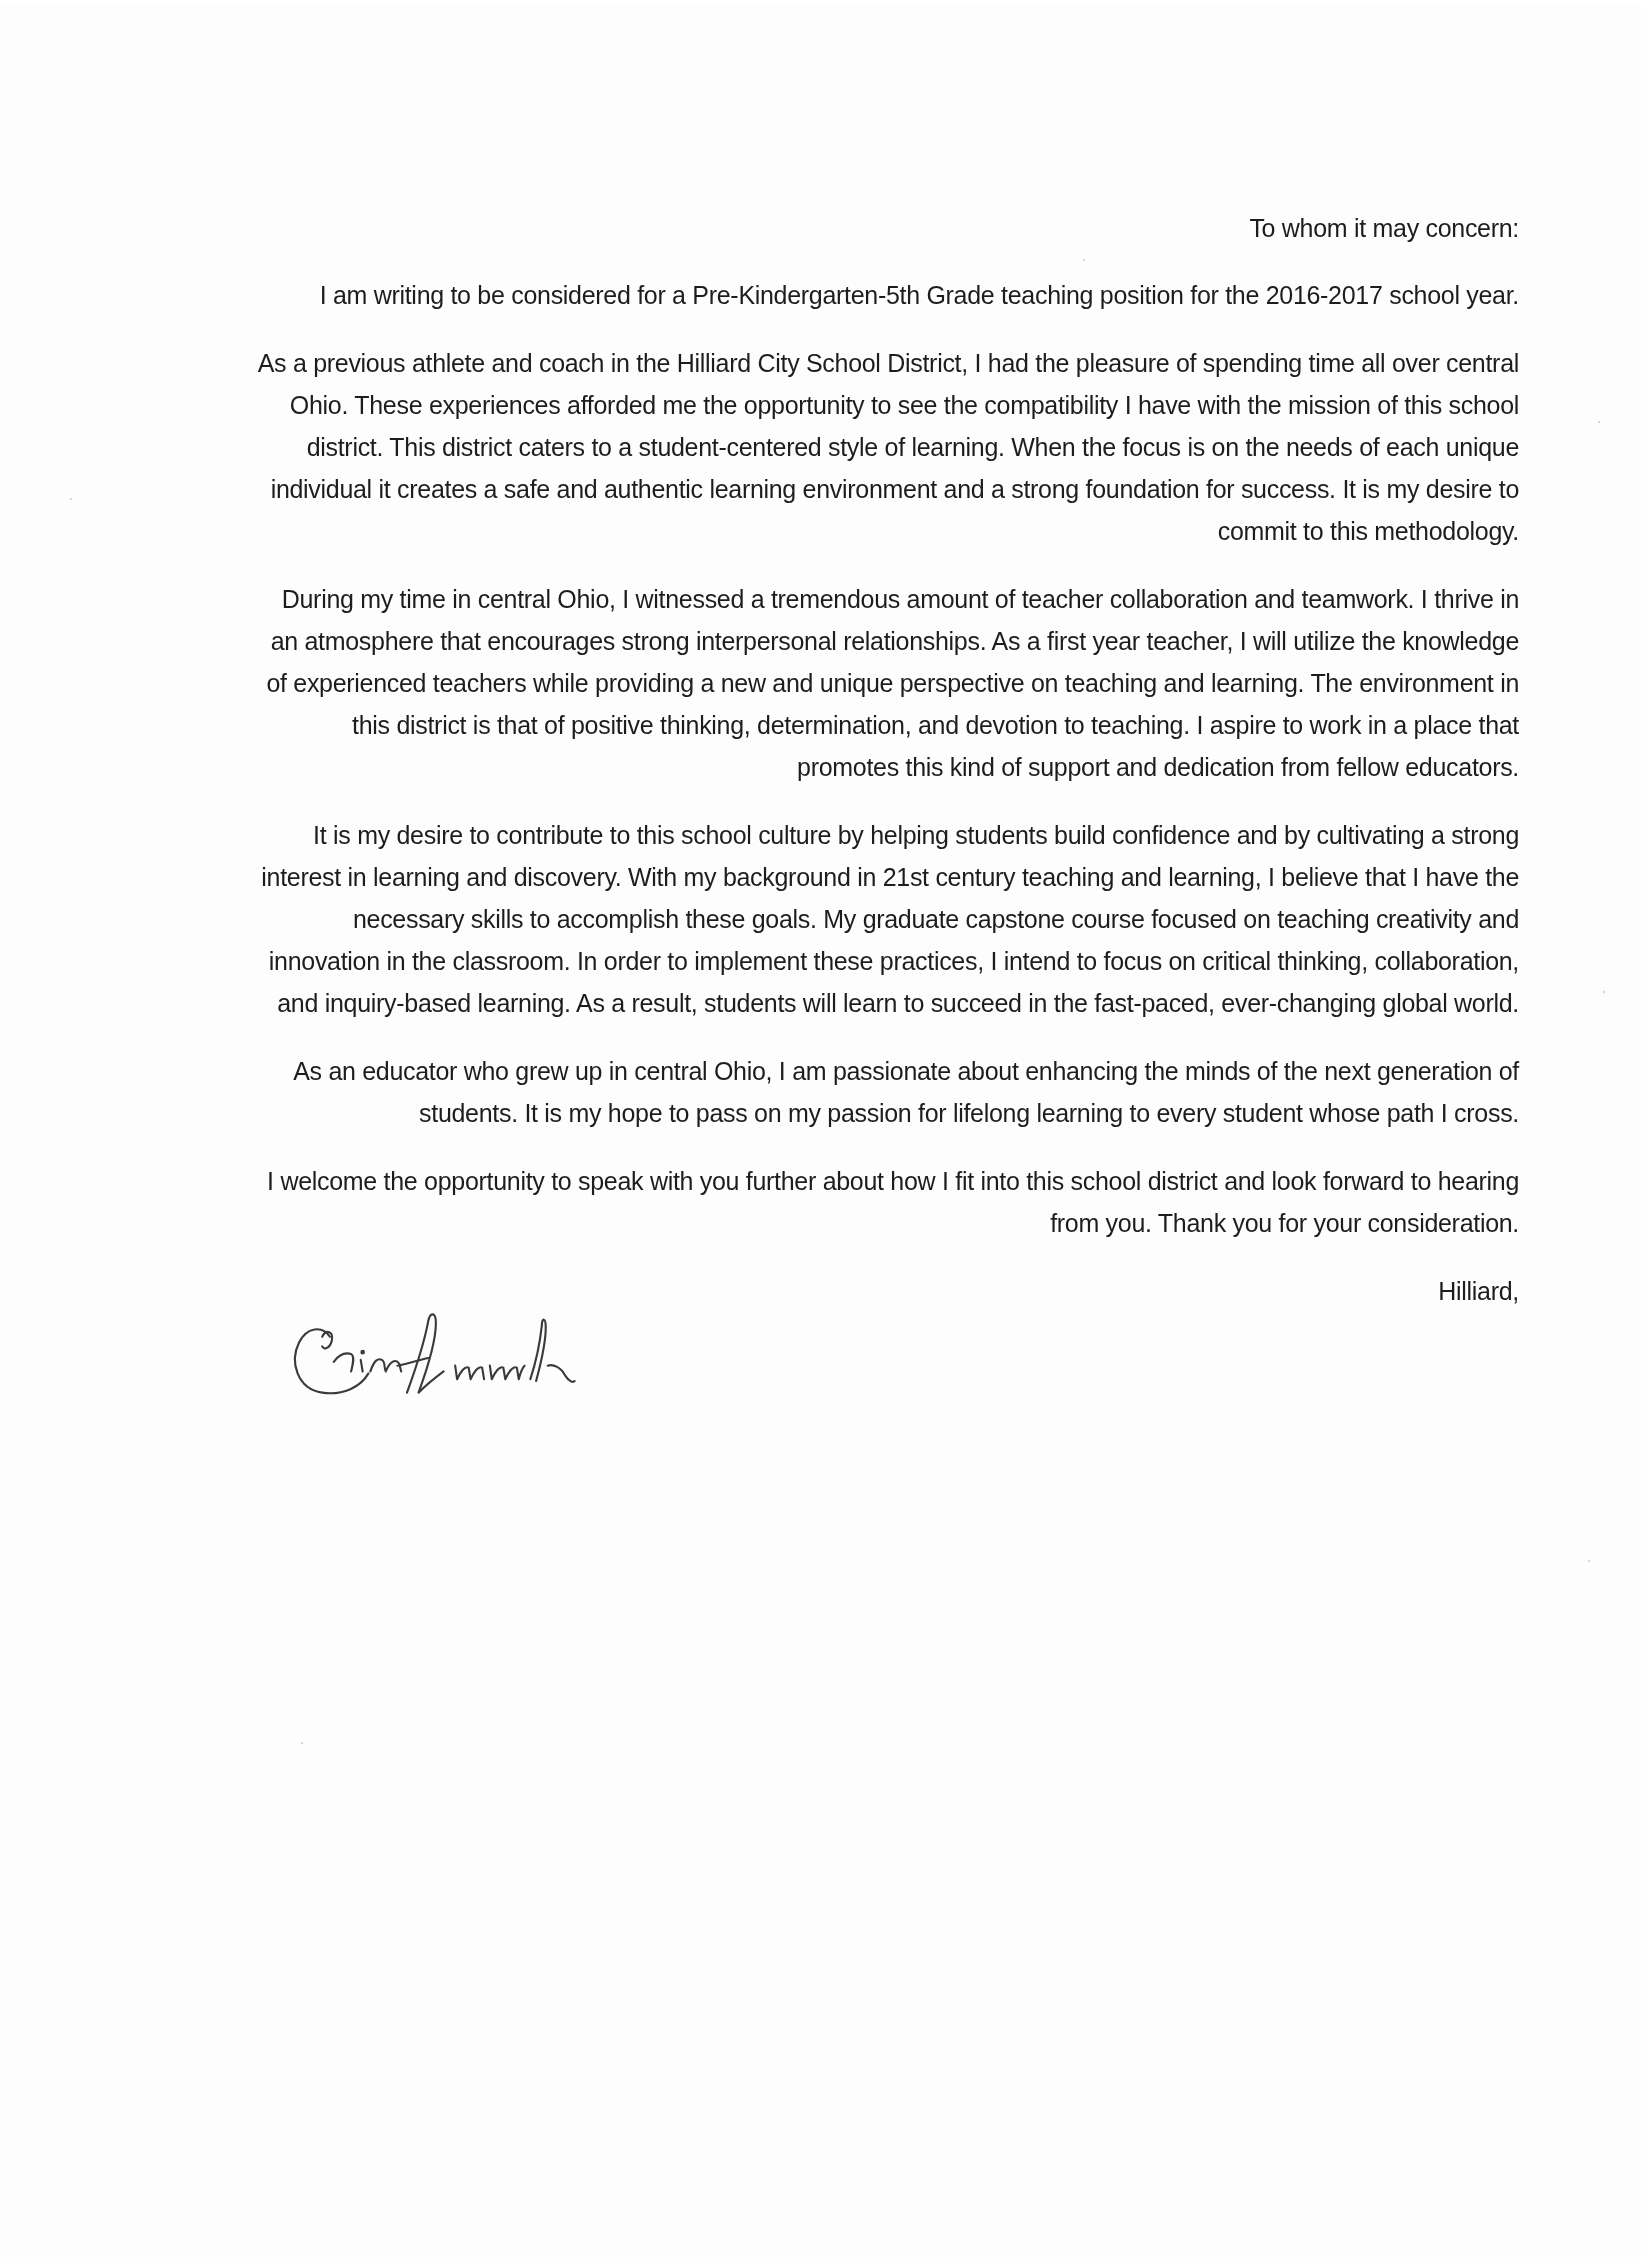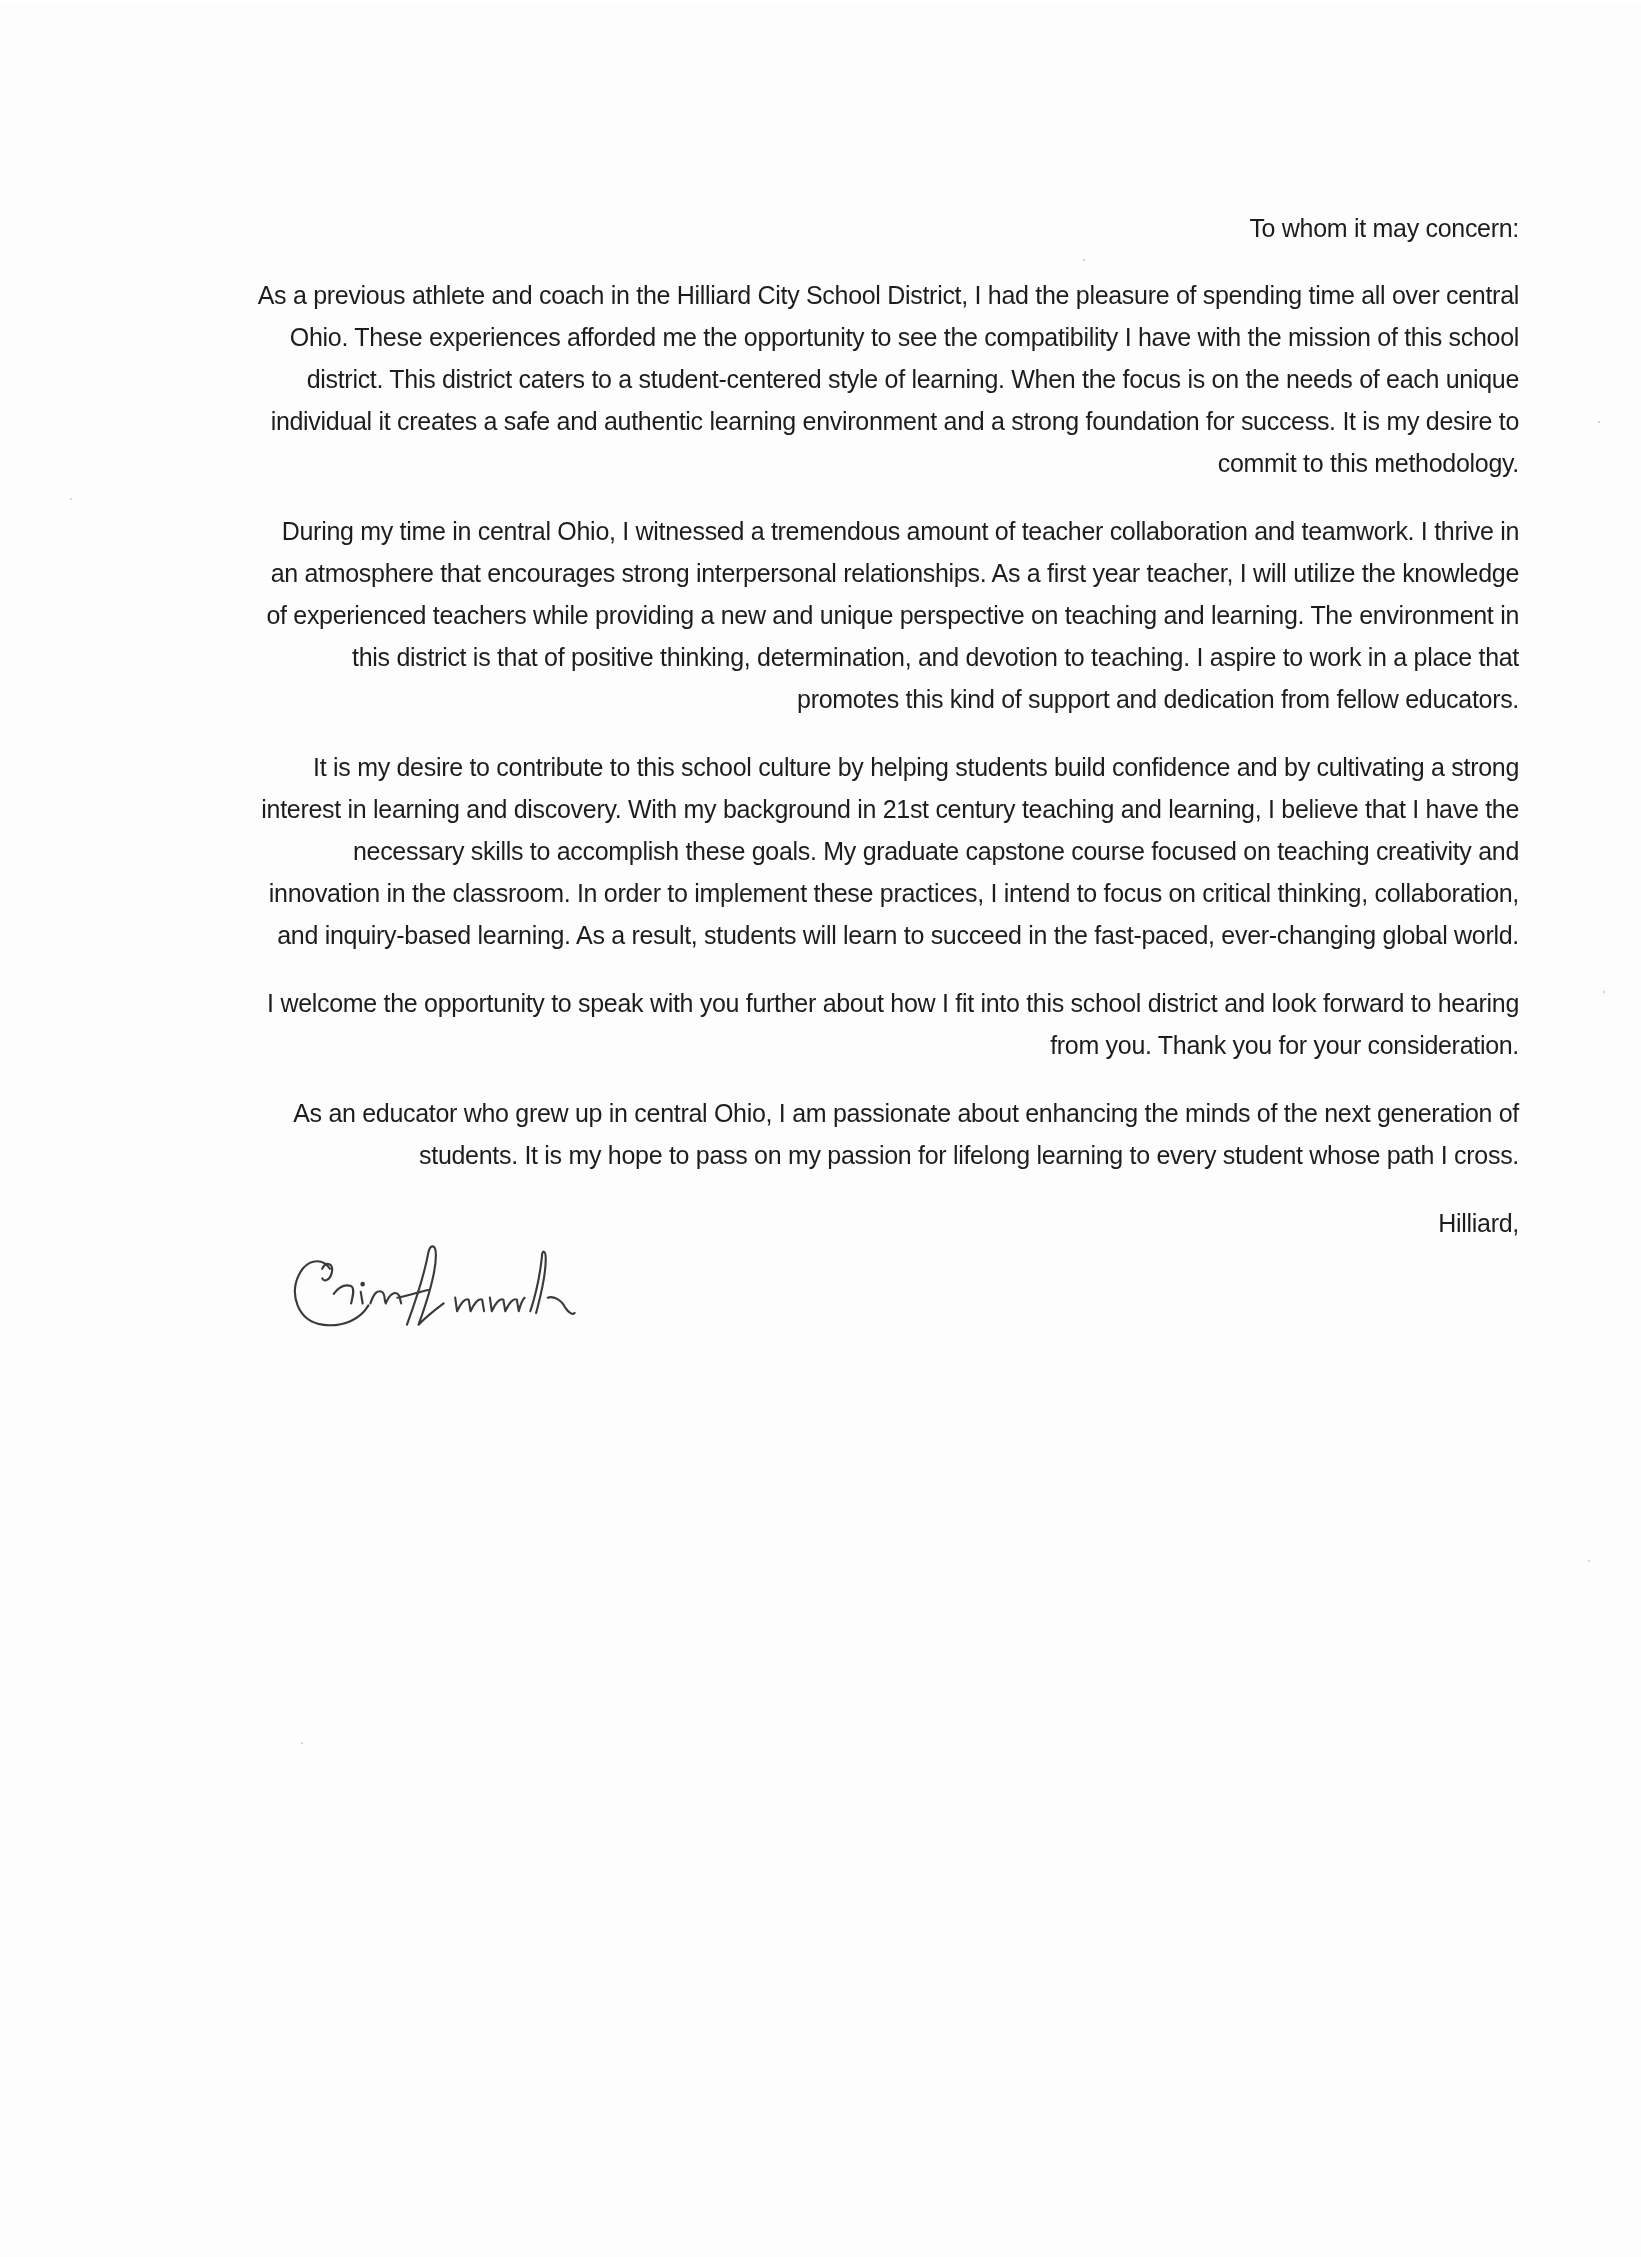--- a/index.html
+++ b/index.html
@@ -30,25 +30,26 @@
     <span style="left:1083px;top:253px"></span>
     <span style="left:1598px;top:415px"></span>
     <span style="left:70px;top:492px"></span>
     <span style="left:1603px;top:985px"></span>
     <span style="left:301px;top:1736px"></span>
     <span style="left:1588px;top:1554px"></span>
   </div>
 
   <div class="letter">
     <p class="salutation">To whom it may concern:</p>
+    <p>I am writing to be considered for a Pre-Kindergarten-5th Grade teaching position for the 2016-2017 school year.</p>
     <p>As a previous athlete and coach in the Hilliard City School District, I had the pleasure of spending time all over central Ohio. These experiences afforded me the opportunity to see the compatibility I have with the mission of this school district. This district caters to a student-centered style of learning. When the focus is on the needs of each unique individual it creates a safe and authentic learning environment and a strong foundation for success.  It is my desire to commit to this methodology.</p>
     <p>During my time in central Ohio, I witnessed a tremendous amount of teacher collaboration and teamwork. I thrive in an atmosphere that encourages strong interpersonal relationships.  As a first year teacher, I will utilize the knowledge of experienced teachers while providing a new and unique perspective on teaching and learning. The environment in this district is that of positive thinking, determination, and devotion to teaching. I aspire to work in a place that promotes this kind of support and dedication from fellow educators.</p>
     <p>It is my desire to contribute to this school culture by helping students build confidence and by cultivating a strong interest in learning and discovery. With my background in 21st century teaching and learning, I believe that I have the necessary skills to accomplish these goals. My graduate capstone course focused on teaching creativity and innovation in the classroom. In order to implement these practices, I intend to focus on critical thinking, collaboration, and inquiry-based learning. As a result, students will learn to succeed in the fast-paced, ever-changing global world.</p>
+    <p>As an educator who grew up in central Ohio, I am passionate about enhancing the minds of the next generation of students. It is my hope to pass on my passion for lifelong learning to every student whose path I cross.</p>
     <p>I welcome the opportunity to speak with you further about how I fit into this school district and look forward to hearing from you. Thank you for your consideration.</p>
-    <p>As an educator who grew up in central Ohio, I am passionate about enhancing the minds of the next generation of students. It is my hope to pass on my passion for lifelong learning to every student whose path I cross.</p>
 
     <p class="closing">Hilliard,</p>
 
     <svg class="signature" viewBox="0 0 420 110" fill="none" stroke="#3a3a3a" stroke-width="2.2" stroke-linecap="round" stroke-linejoin="round">
       <path d="M48,34 C40,22 24,24 16,40 C6,60 14,88 40,92 C62,95 80,86 88,72"></path>
       <path d="M40,34 C44,26 52,28 50,38 C48,46 42,48 40,44"></path>
       <path d="M52,60 C58,52 64,50 70,52 C74,54 72,62 70,70"></path>
       <path d="M80,58 L82,70"></path>
       <circle cx="82" cy="50" r="1.3" fill="#3a3a3a"></circle>
       <path d="M90,70 C94,58 98,56 102,58 C106,60 104,68 106,70 C110,60 116,56 120,62 L122,70"></path>

